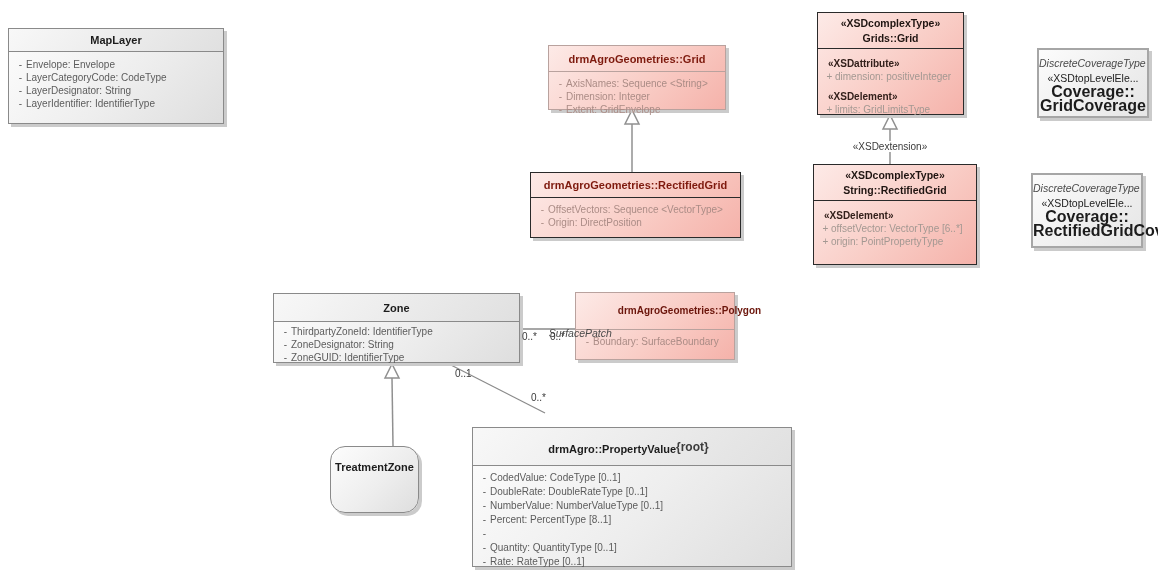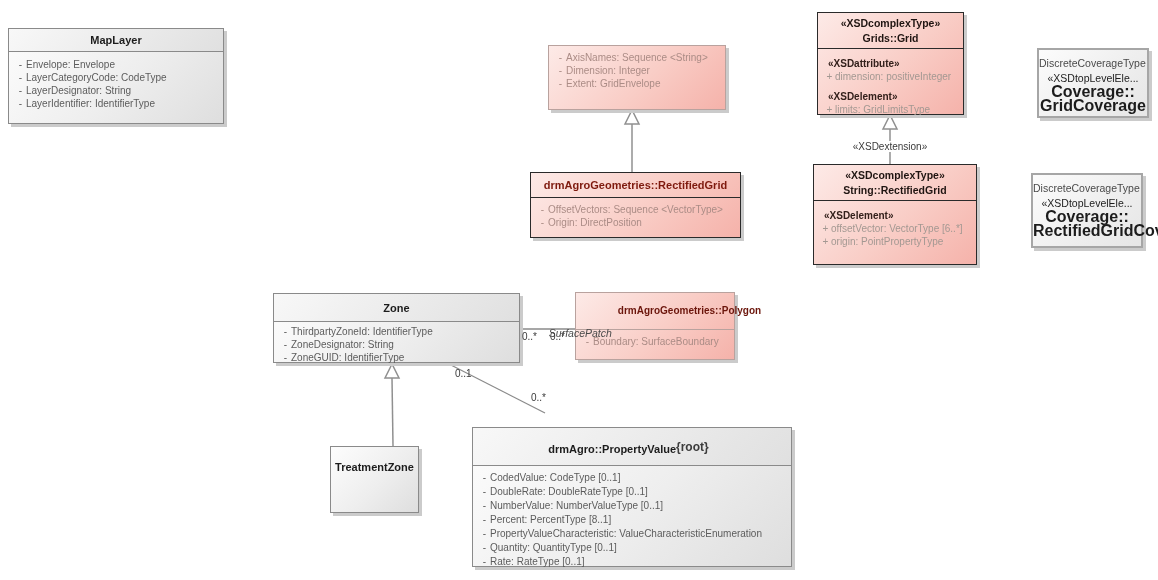--- a/index.html
+++ b/index.html
@@ -47,21 +47,21 @@
   .sec{margin-top:3px;}
   .sec + .sec{margin-top:7px;}
   .sec .sechdr{height:13px;line-height:13px;font-size:10px;font-weight:bold;color:#33201b;padding-left:10px;white-space:nowrap;}
   .sec .attr{color:#a39892;}
   
   .cov{
     border:2px solid #a6a6a6;
     background:linear-gradient(135deg,#fcfcfc 0%,#efefef 55%,#e6e6e6 100%);
     text-align:center;padding-top:5px;
   }
-  .cov .typ{font-size:10.5px;color:#4a4a4a;height:16px;line-height:16px;text-align:center;padding-right:22px;}
+  .cov .typ{font-size:10.5px;font-style:italic;color:#4a4a4a;height:16px;line-height:16px;text-align:center;padding-right:22px;}
   .cov .st{font-size:10.5px;color:#1c1c1c;height:14px;line-height:14px;}
   .cov .ttl{font-size:16px;font-weight:bold;color:#1c1c1c;height:14px;line-height:14px;}
   
   .hdr-poly{display:block;}
   .hdr-poly .typ{display:block;font-size:10.5px;font-style:italic;font-weight:normal;color:#4a4a4a;text-align:right;padding:3px 6px 0 0;height:14px;line-height:14px;margin-top:40px;}
   .hdr-poly .ttl{display:block;text-align:center;font-size:10px;font-weight:bold;color:#6b150b;height:16px;line-height:16px;}
   
   .hdr-pv{display:block;}
   .hdr-pv .ttl{display:block;text-align:center;font-size:11px;font-weight:bold;color:#1c1c1c;padding-top:6px;height:15px;line-height:15px;}
   .hdr-pv .tag{display:block;text-align:right;padding-right:7px;font-size:12px;color:#3c3c3c;height:14px;line-height:14px;}
@@ -85,21 +85,21 @@
   #box-gridcoverage{left:1037px;top:48px;width:112px;height:70px;}
   #box-rectgridcoverage{left:1031px;top:173px;width:112px;height:75px;}
   #box-zone{left:273px;top:293px;width:247px;height:70px;}
   #box-zone .hdr{height:27px;}
   #box-zone .bd{padding-top:3px;}
   #box-polygon{left:575px;top:292px;width:160px;height:68px;}
   #box-polygon .hdr{height:36px;}
   #box-propertyvalue{left:472px;top:427px;width:320px;height:140px;}
   #box-propertyvalue .hdr{height:37px;}
   #box-propertyvalue .attr{height:14px;line-height:14px;}
-  #box-treatmentzone{left:330px;top:446px;width:89px;height:67px;}
+  #box-treatmentzone{left:330px;top:446px;width:89px;height:67px;border-radius:15px;}
   #lbl-extension{left:890px;top:141px;}
   #lbl-m-zp-src{left:522px;top:331px;}
   #lbl-m-zp-tgt{left:550px;top:331px;}
   #lbl-m-zpv-src{left:455px;top:368px;}
   #lbl-m-zpv-tgt{left:531px;top:392px;}
 </style>
 </head>
 <body>
 
 <div class="canvas">
@@ -146,20 +146,21 @@
           <span>LayerDesignator: String</span>
         </div>
       <div class="attr">
           <span class="vis">-</span>
           <span>LayerIdentifier: IdentifierType</span>
         </div>
     </div>
   </div>
 
   <div class="box pink pink-soft" id="box-geo-grid">
+    <div class="hdr">drmAgroGeometries::Grid</div>
     <div class="bd">
       <div class="attr">
           <span class="vis">-</span>
           <span>AxisNames: Sequence &lt;String&gt;</span>
         </div>
       <div class="attr">
           <span class="vis">-</span>
           <span>Dimension: Integer</span>
         </div>
       <div class="attr">
@@ -288,21 +289,20 @@
       <div class="attr">
           <span class="vis">-</span>
           <span>NumberValue: NumberValueType [0..1]</span>
         </div>
       <div class="attr">
           <span class="vis">-</span>
           <span>Percent: PercentType [8..1]</span>
         </div>
       <div class="attr">
           <span class="vis">-</span>
-          <span>PropertyValueCharacteristic: ValueCharacteristicEnumeration</span>
         </div>
       <div class="attr">
           <span class="vis">-</span>
           <span>Quantity: QuantityType [0..1]</span>
         </div>
       <div class="attr">
           <span class="vis">-</span>
           <span>Rate: RateType [0..1]</span>
         </div>
     </div>

